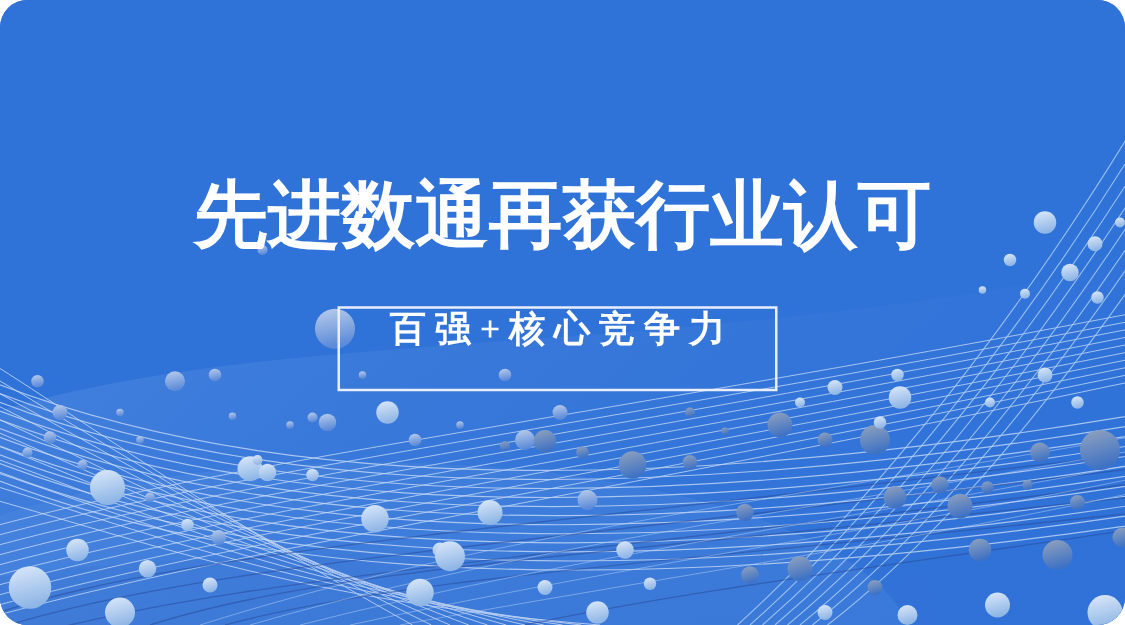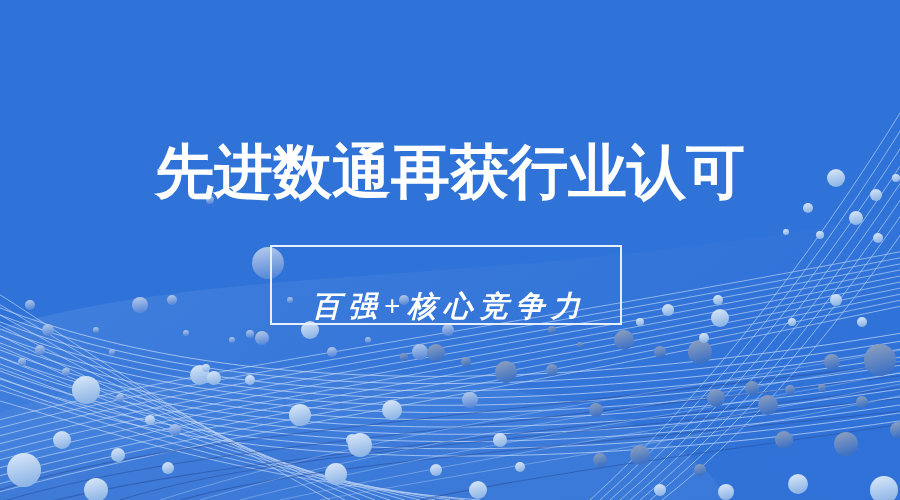--- a/index.html
+++ b/index.html
@@ -7,20 +7,21 @@
     padding: 0;
     background: #ffffff;
   }
   #banner {
     position: relative;
     width: 900px;
     height: 500px;
     overflow: hidden;
     background: #2f72d8;
     font-family: "Liberation Serif", "DejaVu Serif", serif;
+    border-radius: 22px;
   }
   #bg-svg {
     position: absolute;
     left: 0;
     top: 0;
     width: 900px;
     height: 500px;
     display: block;
   }
   .content-layer {
@@ -43,27 +44,26 @@
     font-weight: bold;
     letter-spacing: 0px;
     font-family: "Liberation Serif", "DejaVu Serif", serif;
     white-space: nowrap;
   }
   #subtitle-box {
     position: absolute;
     left: 270px;
     top: 245px;
     width: 352px;
-    height: 80px;
+    height: 68px;
     border: 2px solid #e8eefb;
     box-sizing: border-box;
     display: flex;
-    align-items: flex-end;
+    align-items: flex-start;
     justify-content: center;
-    font-style: italic;
   }
   #subtitle-text {
     color: #ffffff;
     font-size: 29px;
     font-weight: bold;
     letter-spacing: 7px;
     text-indent: 7px;
     line-height: 34px;
     font-family: "Liberation Serif", "DejaVu Serif", serif;
     white-space: nowrap;

